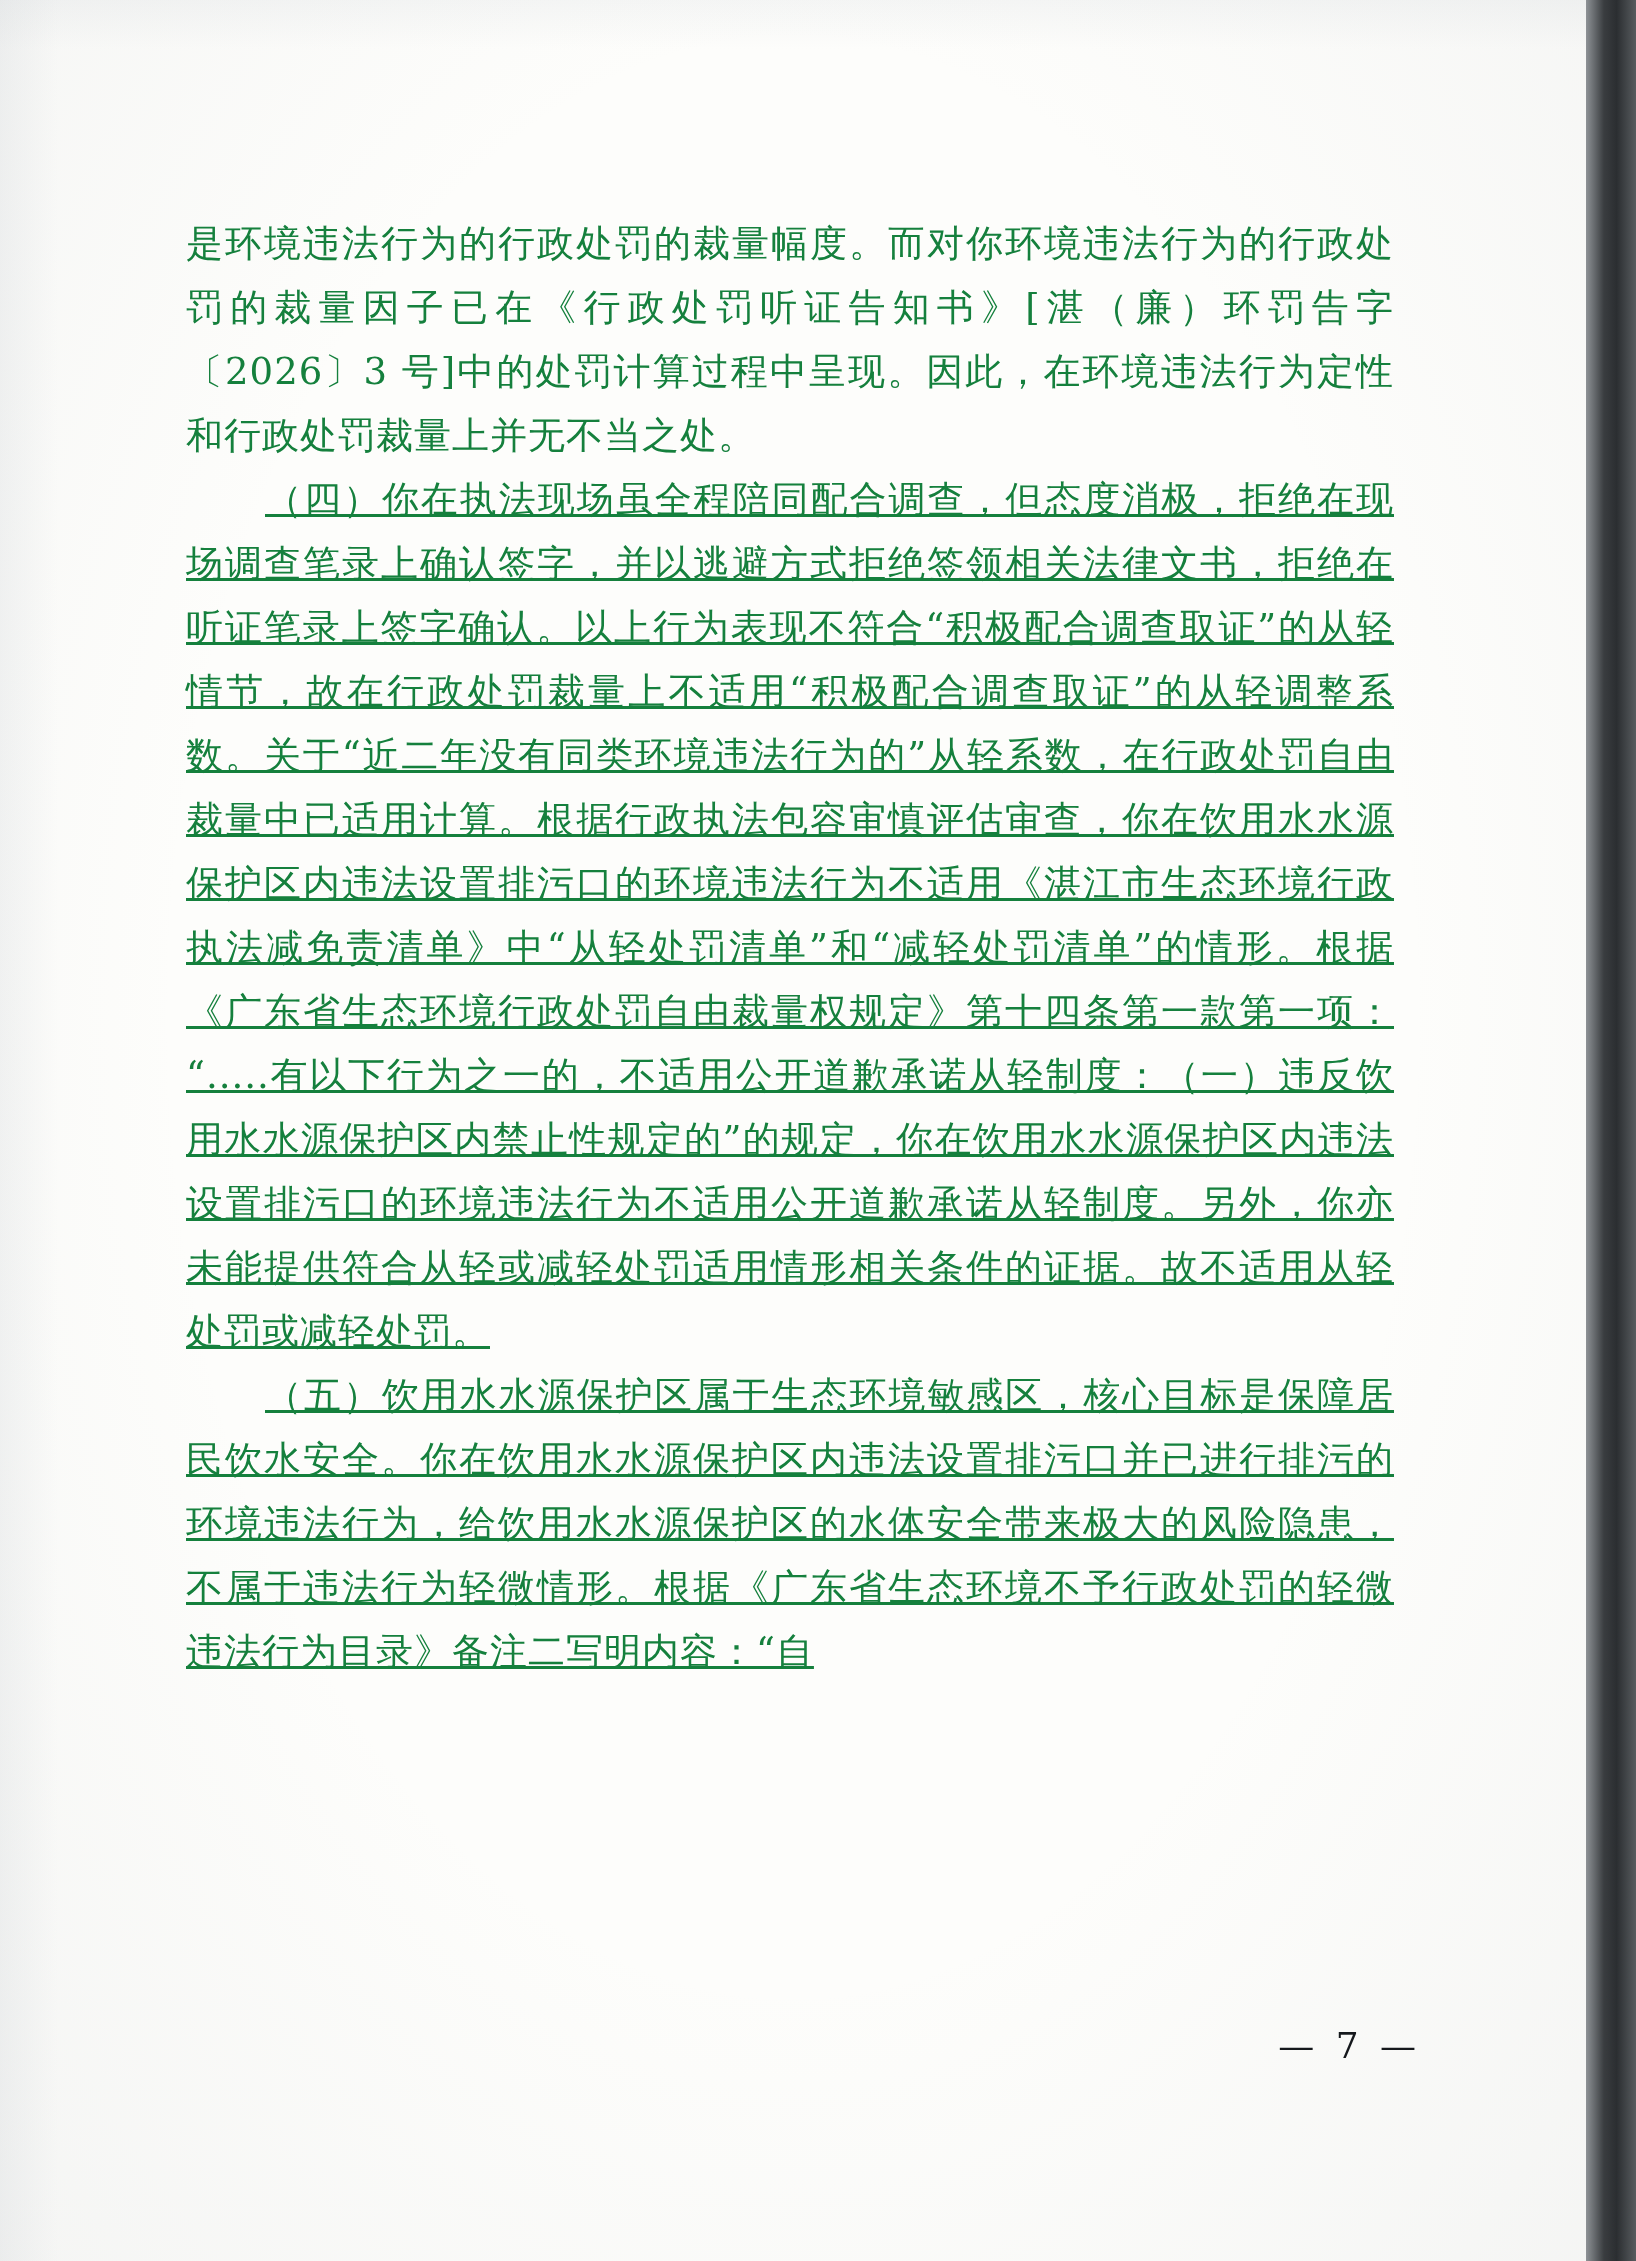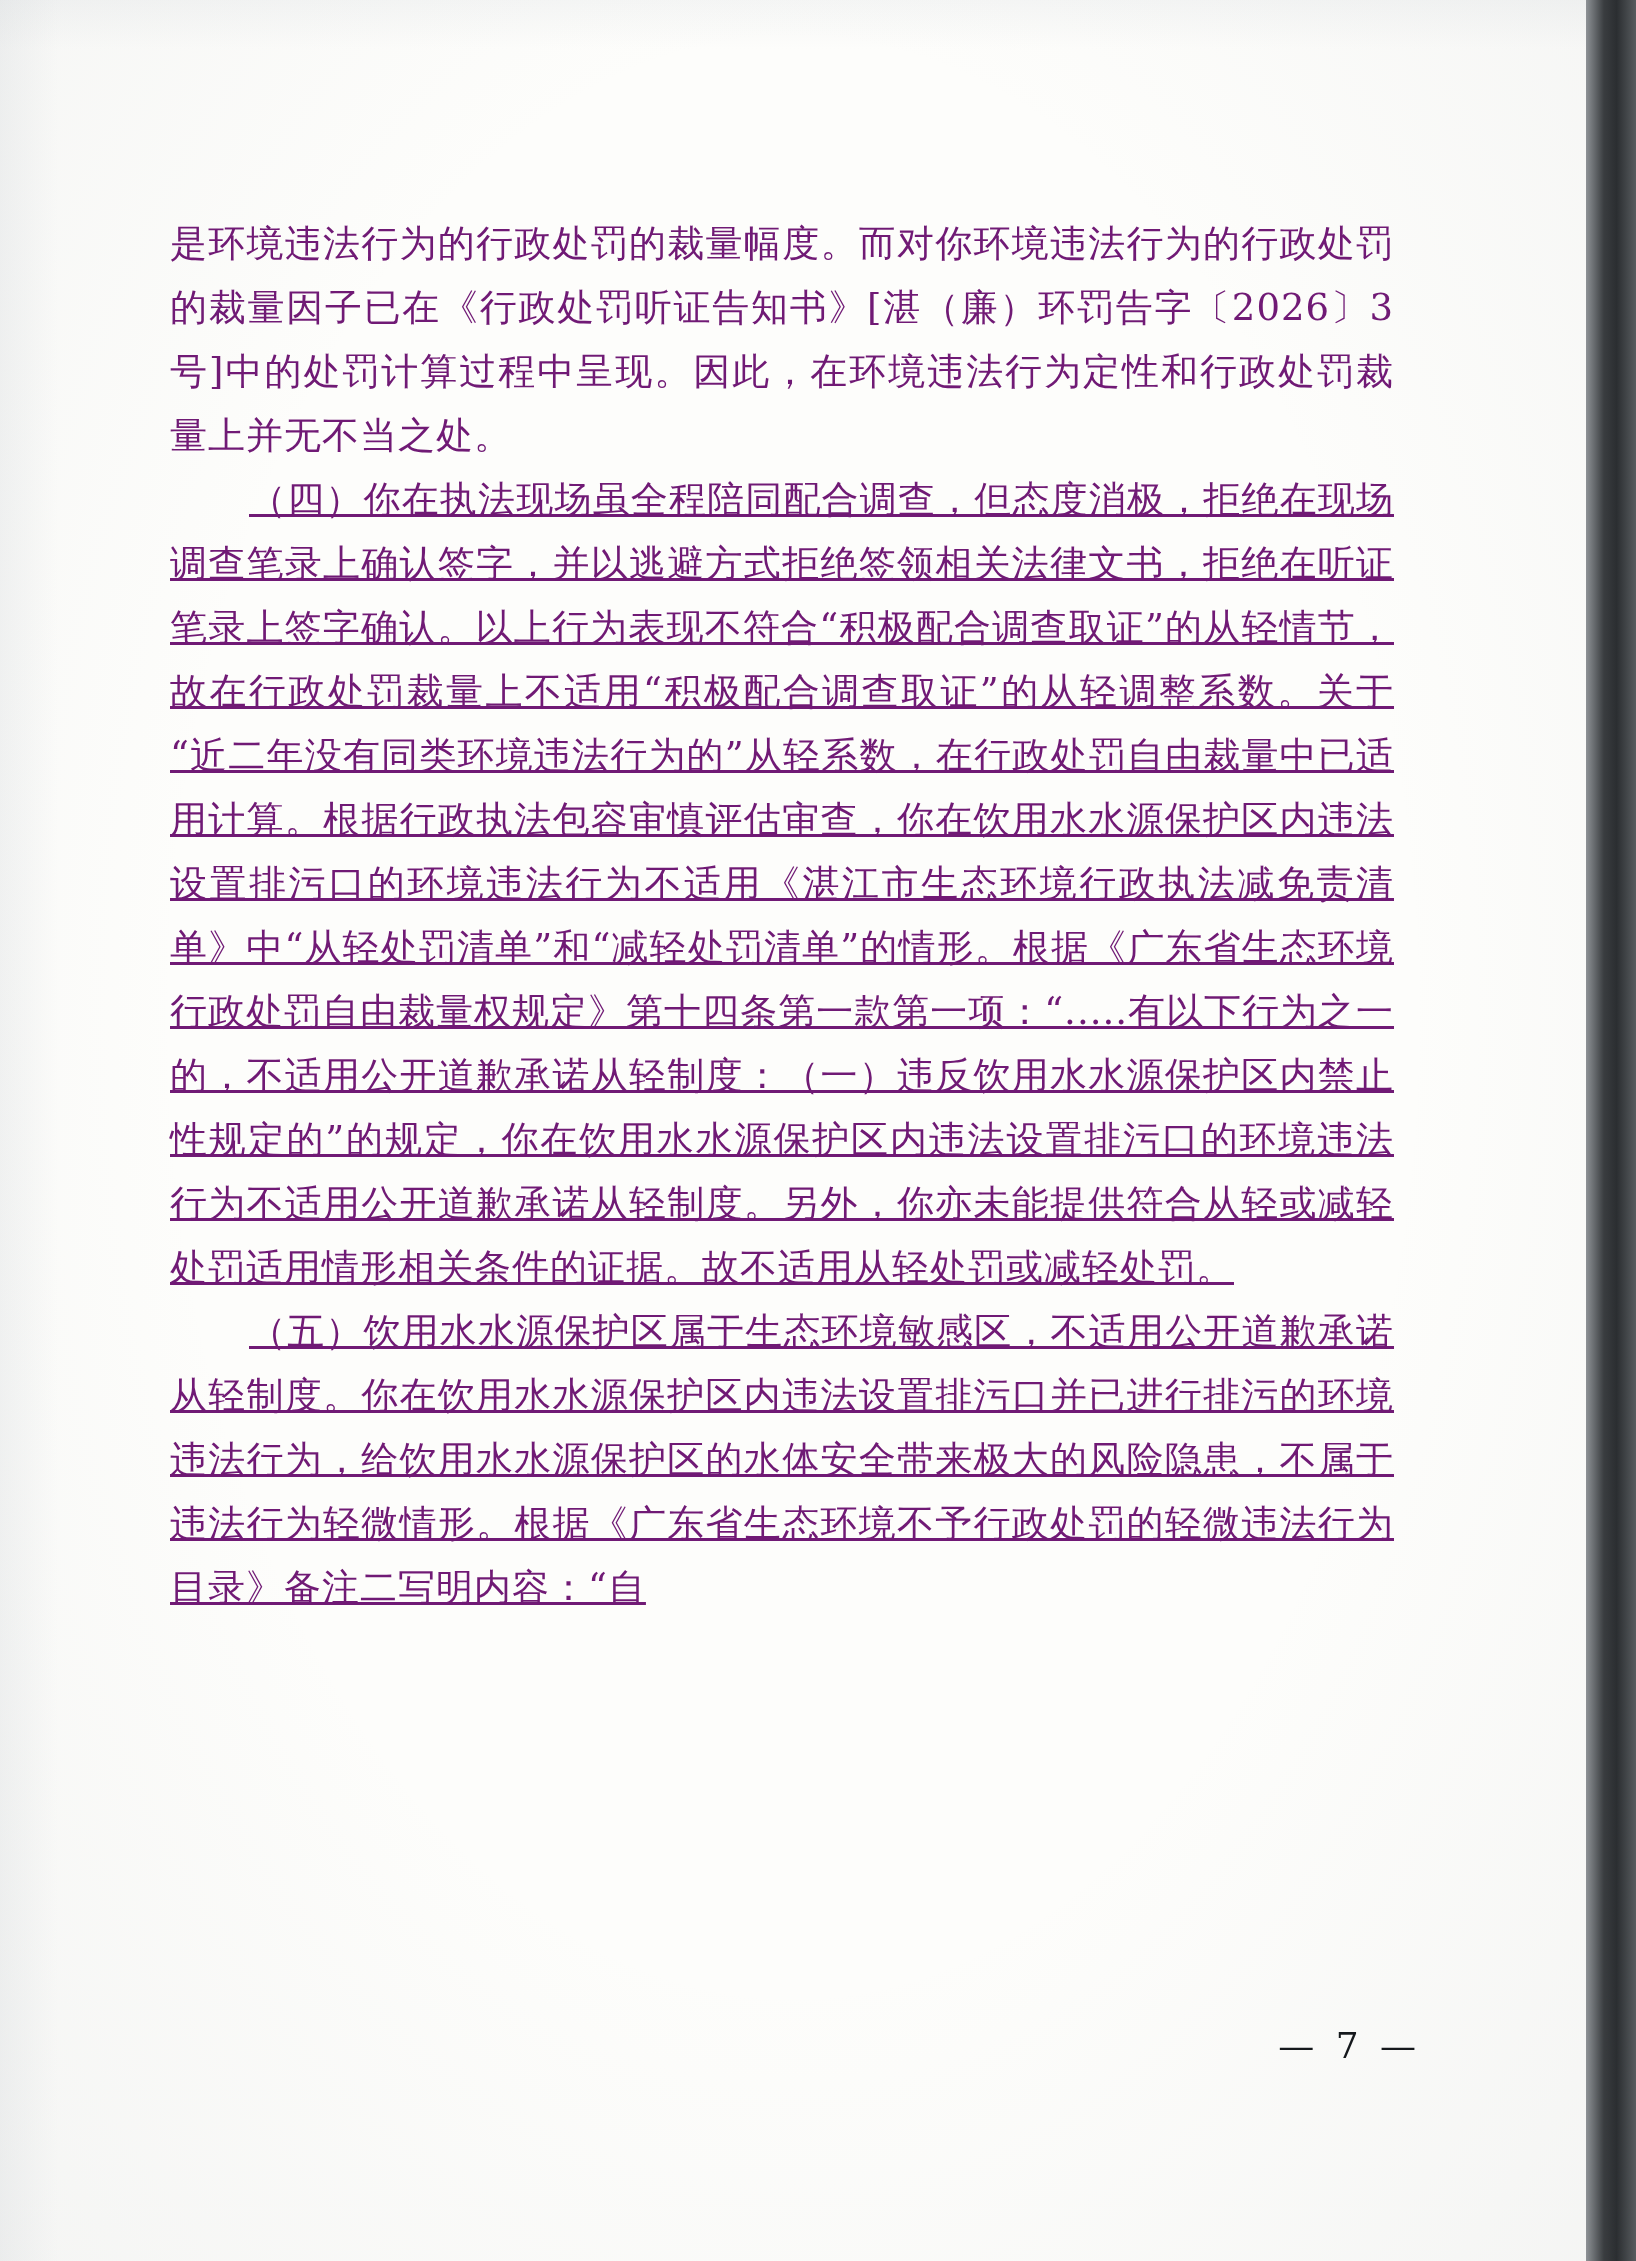--- a/index.html
+++ b/index.html
@@ -47,25 +47,25 @@
   }
 
   #doc-body {
     position: absolute;
     left: 170px;
     top: 212px;
     width: 1224px;
   }
 
   p.para {
-    margin: 0 0 0 0;
+    margin: 0 0 0 16px;
     font-size: 37px;
     line-height: 64px;
     letter-spacing: 1px;
-    color: #701a75;
+    color: #15803d;
     text-align: justify;
     text-justify: inter-character;
     font-family: "DejaVu Serif", "Liberation Serif", serif;
     text-indent: 0;
   }
   p.indent {
     text-indent: 79px;
     text-decoration: underline;
   }
 
@@ -81,18 +81,18 @@
     letter-spacing: 5px;
   }
 </style>
 </head>
 <body>
 
 <div id="page-sheet">
   <div id="doc-body">
     <p class="para">是环境违法行为的行政处罚的裁量幅度。而对你环境违法行为的行政处罚的裁量因子已在《行政处罚听证告知书》[湛（廉）环罚告字〔2026〕3 号]中的处罚计算过程中呈现。因此，在环境违法行为定性和行政处罚裁量上并无不当之处。</p>
     <p class="para indent">（四）你在执法现场虽全程陪同配合调查，但态度消极，拒绝在现场调查笔录上确认签字，并以逃避方式拒绝签领相关法律文书，拒绝在听证笔录上签字确认。以上行为表现不符合“积极配合调查取证”的从轻情节，故在行政处罚裁量上不适用“积极配合调查取证”的从轻调整系数。关于“近二年没有同类环境违法行为的”从轻系数，在行政处罚自由裁量中已适用计算。根据行政执法包容审慎评估审查，你在饮用水水源保护区内违法设置排污口的环境违法行为不适用《湛江市生态环境行政执法减免责清单》中“从轻处罚清单”和“减轻处罚清单”的情形。根据《广东省生态环境行政处罚自由裁量权规定》第十四条第一款第一项：“.....有以下行为之一的，不适用公开道歉承诺从轻制度：（一）违反饮用水水源保护区内禁止性规定的”的规定，你在饮用水水源保护区内违法设置排污口的环境违法行为不适用公开道歉承诺从轻制度。另外，你亦未能提供符合从轻或减轻处罚适用情形相关条件的证据。故不适用从轻处罚或减轻处罚。</p>
-    <p class="para indent">（五）饮用水水源保护区属于生态环境敏感区，不适用公开道歉承诺从轻制度。你在饮用水水源保护区内违法设置排污口并已进行排污的环境违法行为，给饮用水水源保护区的水体安全带来极大的风险隐患，不属于违法行为轻微情形。根据《广东省生态环境不予行政处罚的轻微违法行为目录》备注二写明内容：“自</p>
+    <p class="para indent">（五）饮用水水源保护区属于生态环境敏感区，核心目标是保障居民饮水安全。你在饮用水水源保护区内违法设置排污口并已进行排污的环境违法行为，给饮用水水源保护区的水体安全带来极大的风险隐患，不属于违法行为轻微情形。根据《广东省生态环境不予行政处罚的轻微违法行为目录》备注二写明内容：“自</p>
   </div>
   <div id="page-number">— 7 —</div>
 </div>
 <div id="scan-edge"></div>
 
 
 </body></html>

